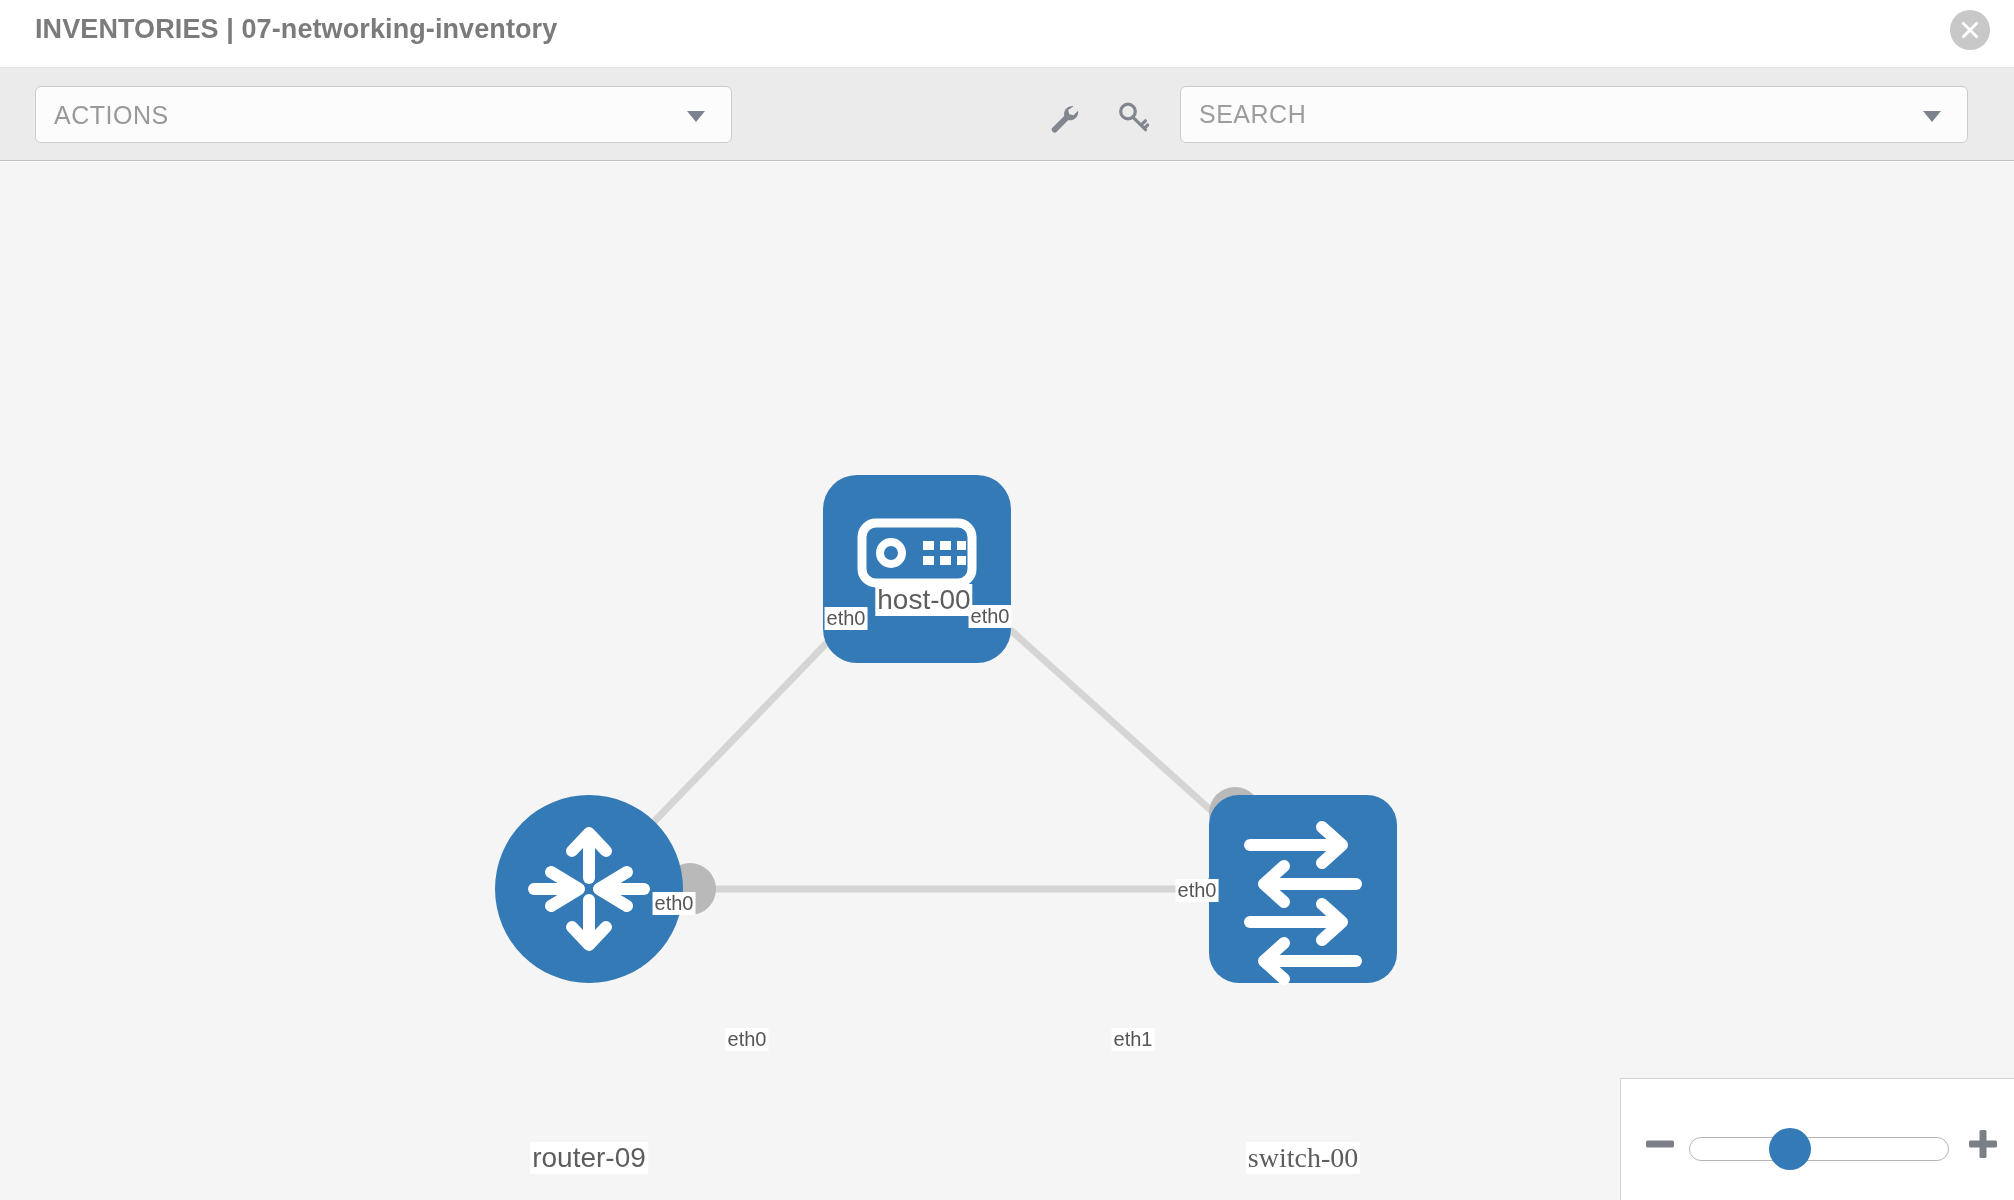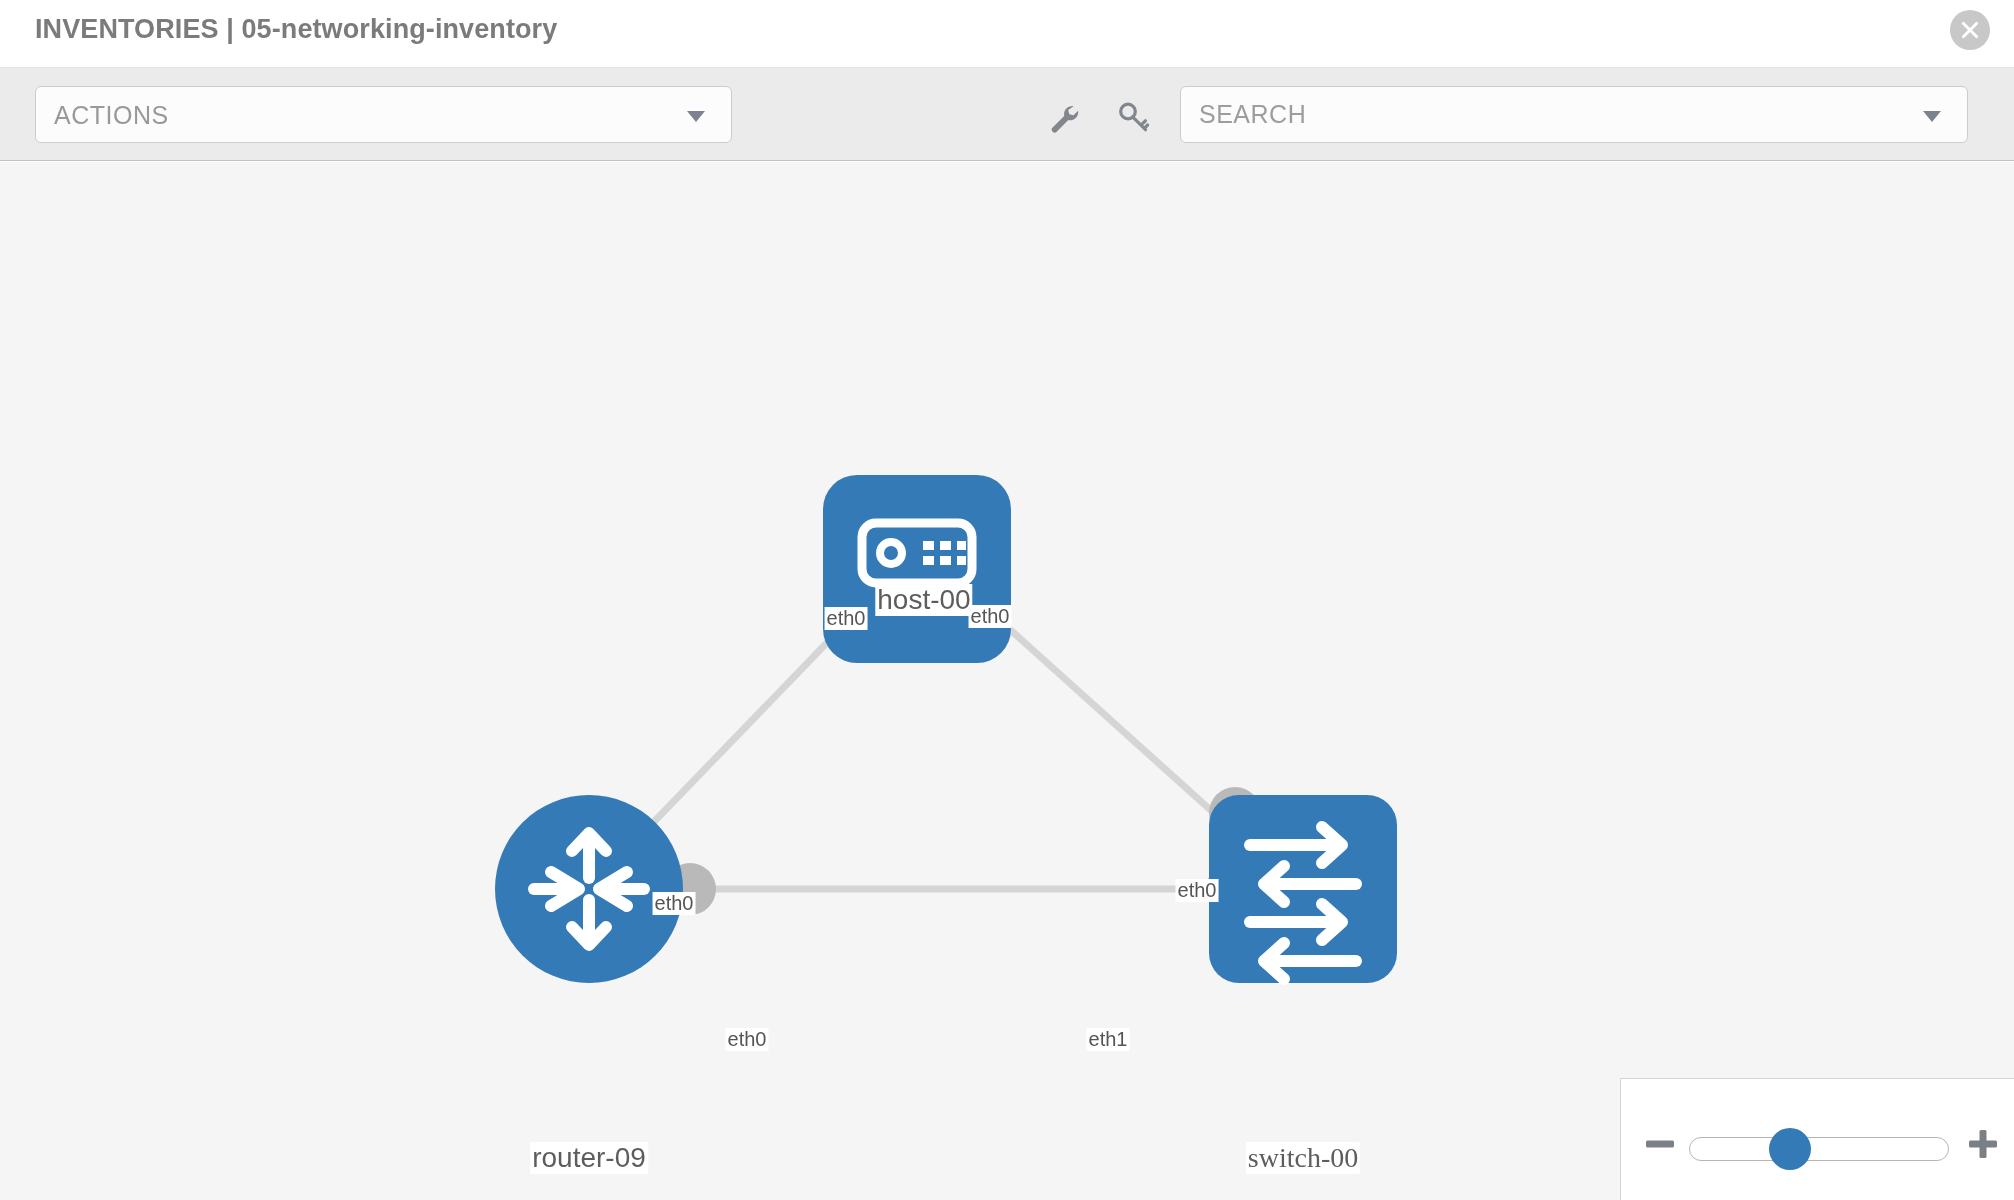--- a/index.html
+++ b/index.html
@@ -215,21 +215,21 @@
     background: #337ab7;
     cursor: grab;
   }
 </style>
 </head>
 <body>
 
 <div id="app">
 
   <div class="header">
-    <div class="header-title">INVENTORIES | 05-networking-inventory</div>
+    <div class="header-title">INVENTORIES | 07-networking-inventory</div>
     <div class="close-btn">
       <svg width="40" height="40" viewBox="0 0 40 40" aria-hidden="true">
         <path d="M13.5 11.5 L20 18 L26.5 11.5 L28.5 13.5 L22 20 L28.5 26.5 L26.5 28.5 L20 22 L13.5 28.5 L11.5 26.5 L18 20 L11.5 13.5 Z" fill="#ffffff"></path>
       </svg>
     </div>
   </div>
 
   <div class="toolbar">
 
     <div class="actions-select">
@@ -319,21 +319,21 @@
 
     <div class="node-label" style="left:924px; top:422px;">host-00</div>
     <div class="node-label" style="left:589px; top:980px;">router-09</div>
     <div class="node-label" style="left:1303px;top:980px;font-family:Liberation Serif, serif;">switch-00</div>
 
     <div class="iface-label" style="left:846px; top:445px;">eth0</div>
     <div class="iface-label" style="left:990px; top:443px;">eth0</div>
     <div class="iface-label" style="left:674px; top:730px;">eth0</div>
     <div class="iface-label" style="left:1197px;top:717px;">eth0</div>
     <div class="iface-label" style="left:747px; top:866px;">eth0</div>
-    <div class="iface-label" style="left:1108px;top:866px;">eth1</div>
+    <div class="iface-label" style="left:1133px;top:866px;">eth1</div>
   </div>
 
   <div class="zoom-panel">
 
     <div class="zoom-minus">
       <svg width="34" height="34" viewBox="0 0 34 34" aria-hidden="true">
         <rect x="3" y="13.5" width="28" height="7" rx="1.5" fill="#7b7f86"></rect>
       </svg>
     </div>
 

